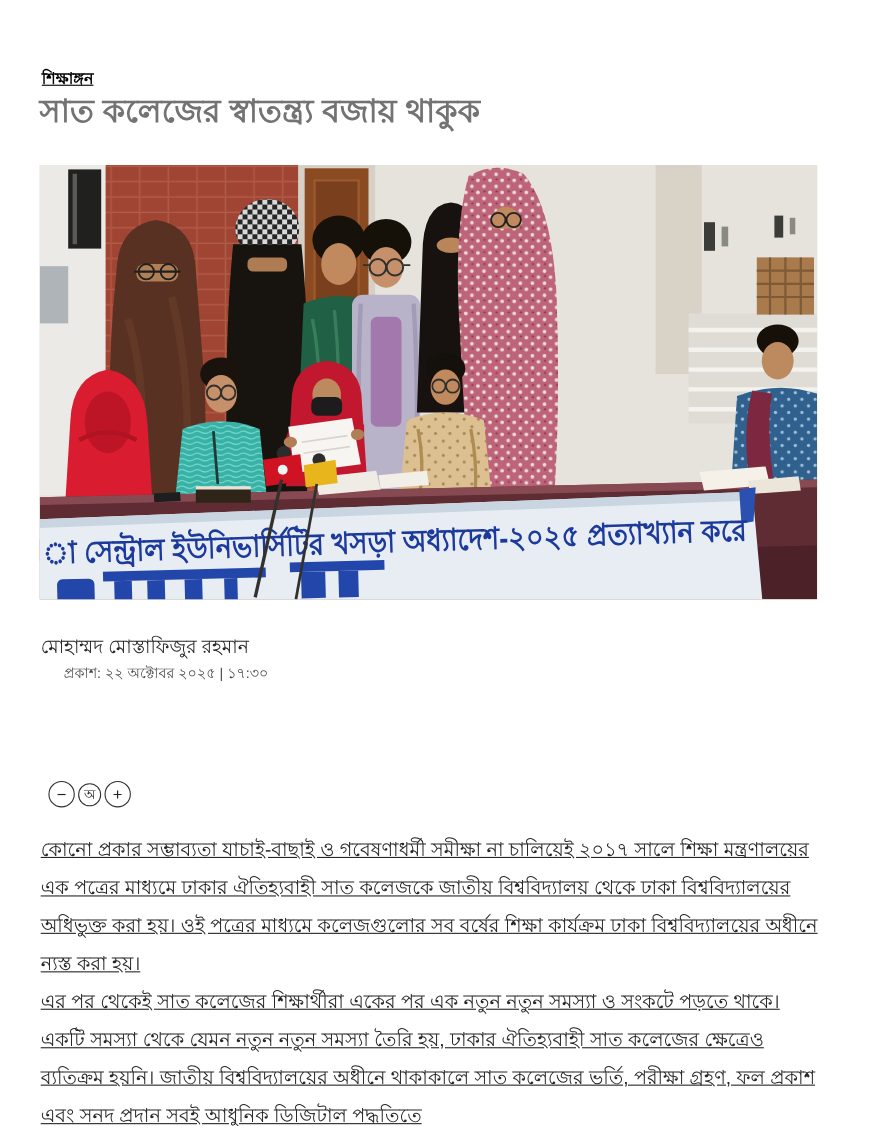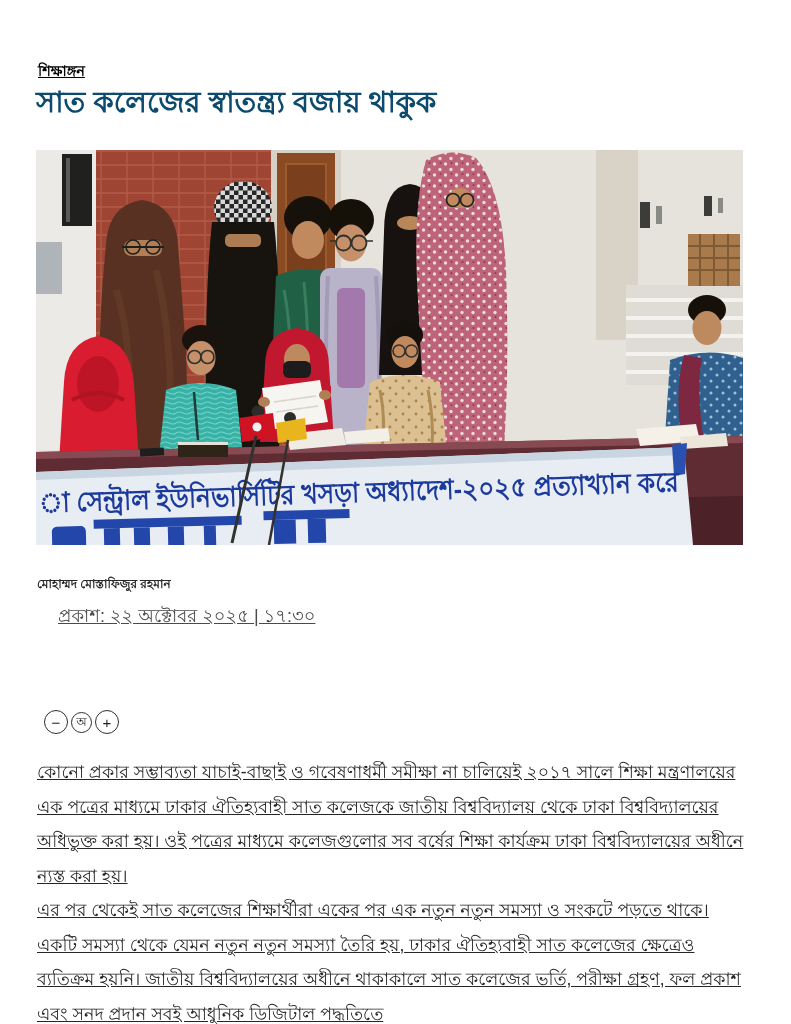--- a/index.html
+++ b/index.html
@@ -8,34 +8,34 @@
     font-family:"Liberation Sans","DejaVu Sans",sans-serif;
     overflow:hidden;
   }
   .category-link{
     position:absolute;left:38px;top:60px;
     font-size:14.5px;font-weight:700;color:#000000;
     text-decoration:underline;cursor:pointer;
   }
   .headline{
     position:absolute;left:36px;top:84px;width:720px;
-    font-size:29px;line-height:37px;font-weight:700;color:#0c4a6e;margin:0;
+    font-size:29px;line-height:37px;font-weight:700;color:#737373;margin:0;
   }
   .photo-wrap{
     position:absolute;left:36px;top:150px;width:707px;height:395px;
     overflow:hidden;background:#e7e4df;
   }
   .photo-wrap svg{display:block;width:707px;height:395px;}
   .author{
     position:absolute;left:37px;top:575px;
-    font-size:12px;font-weight:700;color:#262626;
+    font-size:17px;font-weight:400;color:#262626;
   }
   .pub-date{
     position:absolute;left:58px;top:602px;
-    font-size:18px;color:#4a4a4a;text-decoration:underline;
+    font-size:13px;color:#4a4a4a;
   }
   .font-controls{
     position:absolute;left:44px;top:710px;
     display:flex;align-items:center;gap:3px;
   }
   .circle-btn{
     width:24px;height:24px;border-radius:50%;
     border:1.6px solid #2f2f2f;background:#ffffff;color:#222222;
     display:flex;align-items:center;justify-content:center;
     font-size:15px;line-height:1;padding:0;cursor:pointer;

